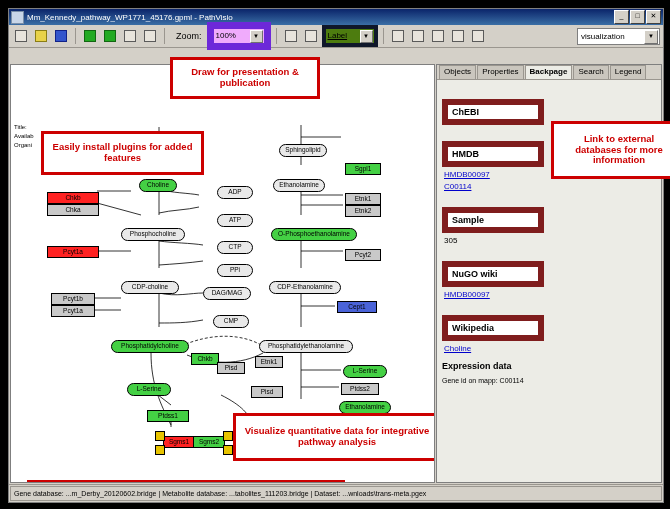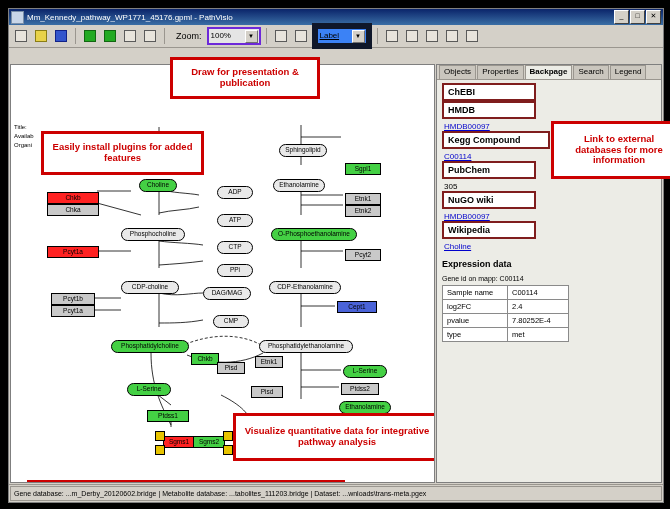--- a/index.html
+++ b/index.html
@@ -19,37 +19,37 @@
 
   
   .toolbar{height:22px;background:#d4d0c8;display:flex;align-items:center;padding:0 3px;border-bottom:1px solid #9a968f;gap:2px;}
   .tbsep{width:1px;height:16px;background:#9a968f;margin:0 3px;}
   .tbbtn{width:16px;height:16px;border:1px solid #d4d0c8;display:flex;align-items:center;justify-content:center;}
   .tbbtn .sq{width:10px;height:10px;border:1px solid #5a5a5a;background:#e8e4dc;}
   .tbbtn .sq.green{background:#22aa22;border-color:#116611;}
   .tbbtn .sq.blue{background:#3355cc;border-color:#112288;}
   .tbbtn .sq.yellow{background:#e8d24a;border-color:#8a7d16;}
   .zoomlabel{font-size:9px;margin:0 3px 0 6px;}
-  .zoombox{width:48px;height:14px;background:#e5e5e5;border:2px solid #6d28d9;font-size:8px;line-height:14px;padding-left:2px;position:relative;}
+  .zoombox{width:48px;height:14px;background:#f0abfc;border:7px solid #6d28d9;font-size:8px;line-height:14px;padding-left:2px;position:relative;}
   .zoombox .arrow{position:absolute;right:1px;top:1px;width:11px;height:11px;background:#d4d0c8;border:1px solid #fff;border-right-color:#707070;border-bottom-color:#707070;font-size:6px;text-align:center;line-height:10px;}
-  .labelbox{width:46px;height:14px;background:#3b82f6;border:6px solid #0f172a;font-size:8px;line-height:14px;padding-left:2px;position:relative;text-decoration:underline;}
+  .labelbox{width:46px;height:14px;background:#4d7c0f;border:4px solid #0f172a;font-size:8px;line-height:14px;padding-left:2px;position:relative;text-decoration:underline;}
   .vizselect{margin-left:auto;width:78px;height:15px;background:#fff;border:1px solid #7f7f7f;font-size:8px;line-height:15px;padding-left:3px;position:relative;}
   .vizselect .arrow{position:absolute;right:1px;top:1px;width:12px;height:12px;background:#d4d0c8;border:1px solid #fff;border-right-color:#707070;border-bottom-color:#707070;font-size:6px;text-align:center;line-height:11px;}
 
   
   .workarea{position:absolute;left:0;top:54px;right:0;bottom:18px;display:flex;}
   .canvaswrap{position:relative;flex:1;background:#fff;border:1px solid #7f7f7f;margin:1px;overflow:hidden;}
   .sidepanel{width:224px;background:#d4d0c8;border:1px solid #7f7f7f;margin:1px 1px 1px 0;display:flex;flex-direction:column;}
 
   .tabstrip{display:flex;height:14px;background:#d4d0c8;padding-left:2px;}
   .tab{font-size:8px;padding:1px 4px 0 4px;border:1px solid #9a968f;border-bottom:none;background:#cac6be;margin-right:1px;color:#000;}
   .tab.active{background:#ecece6;font-weight:bold;}
 
   .sidebody{flex:1;background:#ecece6;border-top:1px solid #9a968f;overflow:hidden;padding:3px 5px;}
-  .secbox{background:#fff;border:2px solid #7f1d1d;font-size:9px;font-weight:bold;padding:2px 4px;margin-top:0;width:82px;}
+  .secbox{background:#fff;border:6px solid #7f1d1d;font-size:9px;font-weight:bold;padding:2px 4px;margin-top:16px;width:82px;}
   .seclink{color:#0000cc;text-decoration:underline;font-size:8px;margin:3px 0 0 2px;display:block;}
   .sectext{font-size:8px;margin:3px 0 0 2px;display:block;color:#000;}
   .exprhdr{font-size:9px;font-weight:bold;margin-top:8px;}
   .geneid{font-size:7px;margin-top:6px;}
   table.expr{border-collapse:collapse;margin-top:3px;font-size:7.5px;}
   table.expr td{border:1px solid #8a8a8a;padding:1px 4px;background:#fff;height:11px;}
   table.expr td.k{width:56px;}
   table.expr td.v{width:52px;}
 
   
@@ -142,20 +142,24 @@
       </div>
     <div class="tbbtn">
         <div class="sq"></div>
       </div>
     <div class="tbbtn">
         <div class="sq"></div>
       </div>
     <div class="tbbtn">
         <div class="sq"></div>
       </div>
+    <div class="vizselect">
+      <span>visualization</span>
+      <span class="arrow">▼</span>
+    </div>
   </div>
 
   <div class="workarea">
 
     <div class="canvaswrap">
 
       <svg class="edges" width="430" height="420">
         <g stroke="#000" stroke-width="0.8" fill="none">
           <line x1="148" y1="62" x2="148" y2="100"></line>
           <line x1="290" y1="60" x2="290" y2="100"></line>
@@ -254,55 +258,34 @@
         <div class="tab active">Backpage</div>
         <div class="tab">Search</div>
         <div class="tab">Legend</div>
       </div>
       <div class="sidebody">
         <div class="secbox">ChEBI</div>
 
         <div class="secbox">HMDB</div>
         <a class="seclink" href="#">HMDB00097</a>
 
-        <div class="secbox" style="width:96px;">Kegg Compound</div>
         <a class="seclink" href="#">C00114</a>
 
-        <div class="secbox">PubChem</div>
+        <div class="secbox">Sample</div>
         <span class="sectext">305</span>
 
         <div class="secbox">NuGO wiki</div>
         <a class="seclink" href="#">HMDB00097</a>
 
         <div class="secbox">Wikipedia</div>
         <a class="seclink" href="#">Choline</a>
 
         <div class="exprhdr">Expression data</div>
         <div class="geneid">Gene id on mapp: C00114</div>
 
-        <table class="expr">
-          <tbody>
-              <tr>
-            <td class="k">Sample name</td>
-            <td class="v">C00114</td>
-          </tr>
-          <tr>
-            <td class="k">log2FC</td>
-            <td class="v">2.4</td>
-          </tr>
-          <tr>
-            <td class="k">pvalue</td>
-            <td class="v">7.80252E-4</td>
-          </tr>
-          <tr>
-            <td class="k">type</td>
-            <td class="v">met</td>
-          </tr>
-        </tbody>
-          </table>
       </div>
     </div>
   </div>
 
   <div class="statusbar">
     <div class="cell grow">Gene database: ...m_Derby_20120602.bridge | Metabolite database: ...tabolites_111203.bridge | Dataset: ...wnloads\trans-meta.pgex</div>
   </div>
 
   <div class="callout c1">Draw for presentation &amp; publication</div>
   <div class="callout c3">Link  to external databases  for more information</div>

